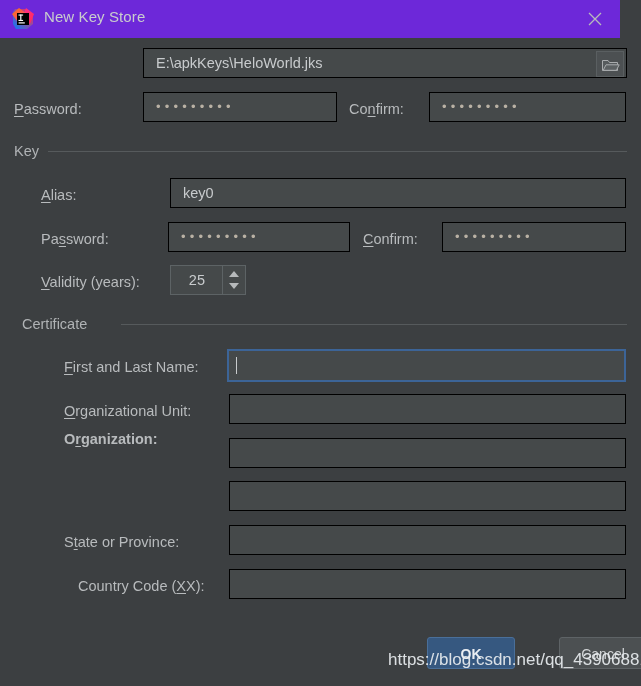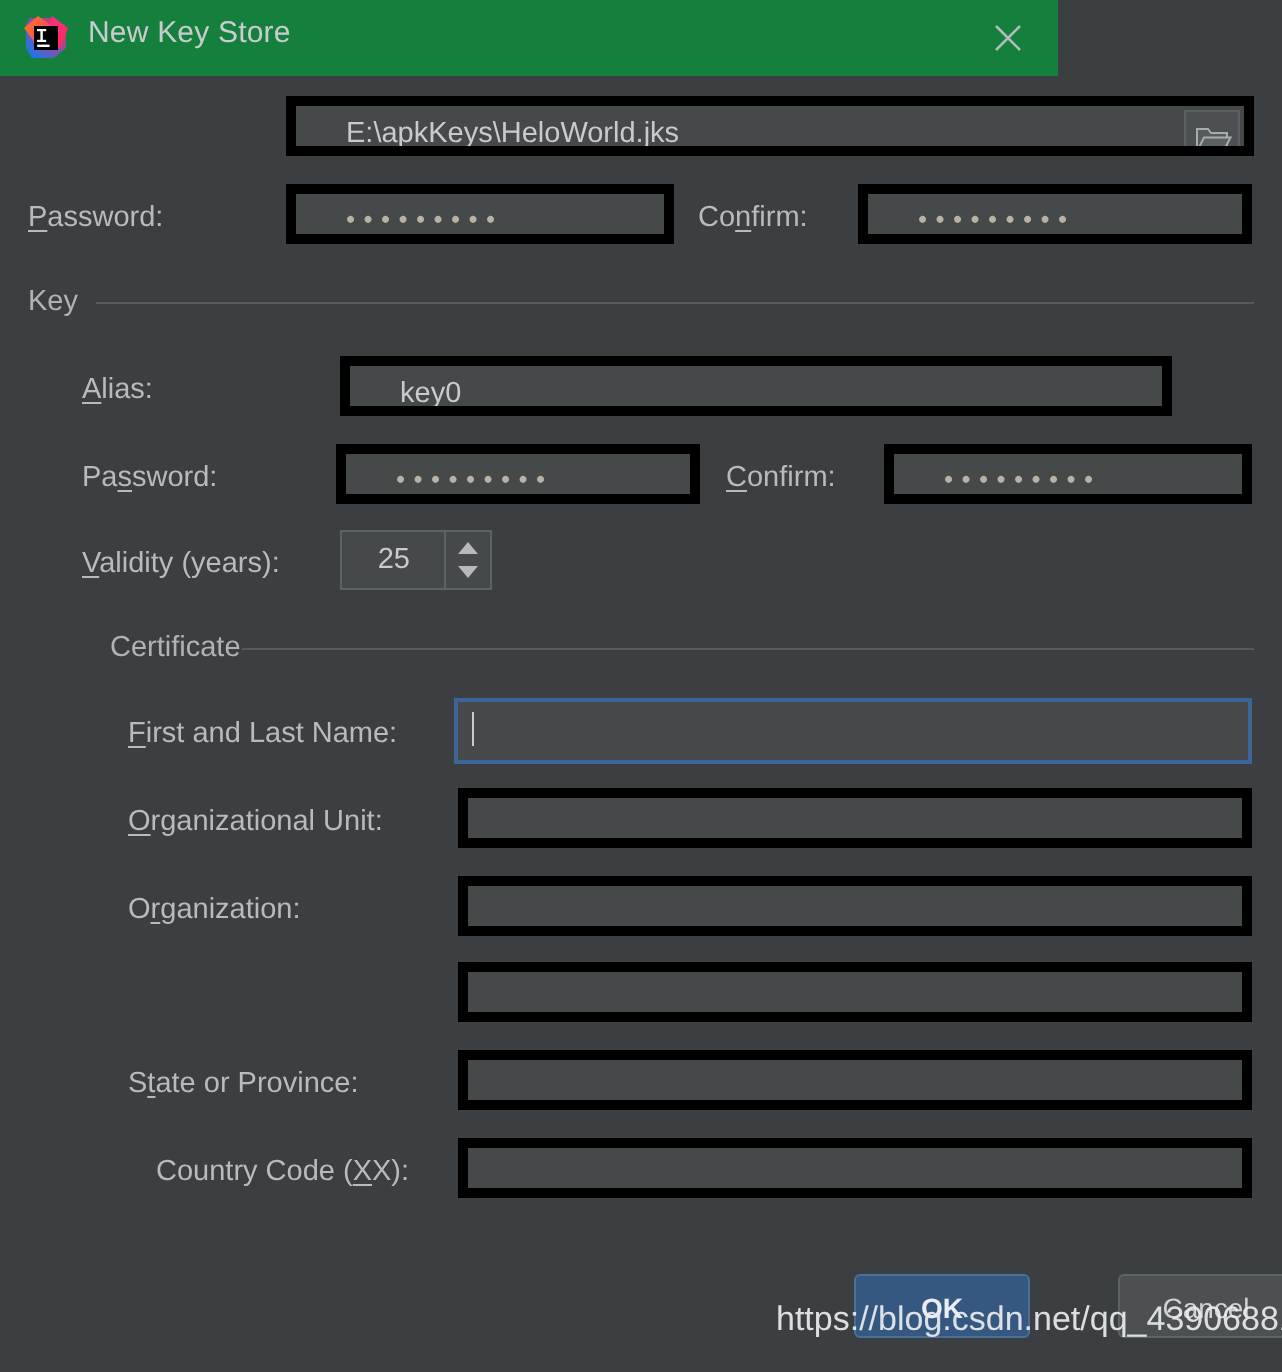--- a/index.html
+++ b/index.html
@@ -21,23 +21,23 @@
     width: 641px;
     height: 686px;
     background: #3c3f41;
     box-sizing: border-box;
   }
 
   
   #titlebar {
     position: absolute;
     left: 0; top: 0;
-    width: 529px;
+    width: 620px;
     height: 38px;
-    background: #15803d;
+    background: #6d28d9;
   }
   #app-icon {
     position: absolute;
     left: 12px; top: 8px;
     width: 22px; height: 22px;
   }
   #title-text {
     position: absolute;
     left: 44px; top: 8px;
     font-size: 15px;
@@ -60,25 +60,25 @@
     color: #b8bbbd;
     white-space: nowrap;
     line-height: 20px;
   }
   .label u { text-decoration: underline; text-underline-offset: 2px; }
 
   .field {
     position: absolute;
     box-sizing: border-box;
     background: #45494a;
-    border: 5px solid #000000;
+    border: 1px solid #000000;
     color: #c8cbcd;
     font-size: 14.5px;
     line-height: 28px;
-    padding: 0 25px;
+    padding: 0 12px;
     white-space: nowrap;
     overflow: hidden;
   }
   .field.focused {
     border: 2px solid #3c6497;
     background: #45494a;
     padding: 0 7px;
   }
   .field.empty { color: transparent; }
 
@@ -270,21 +270,21 @@
   <div class="field" style="left:429px; top:92px; width:197px; height:30px;">
     <span class="pwdots">•••••••••</span>
   </div>
 
   <span class="group-title" style="left:14px; top:143px;">Key</span>
   <div class="group-rule" style="left:48px; top:151px; width:579px;"></div>
 
   <span class="label" style="left:41px; top:185px;">
     <u>A</u>lias:
   </span>
-  <div class="field" style="left:170px; top:178px; width:416px; height:30px;">
+  <div class="field" style="left:170px; top:178px; width:456px; height:30px;">
     <span>key0</span>
   </div>
 
   <span class="label" style="left:41px; top:229px;">
     Pa<u>s</u>sword:
   </span>
   <div class="field" style="left:168px; top:222px; width:182px; height:30px;">
     <span class="pwdots">•••••••••</span>
   </div>
 
@@ -299,36 +299,36 @@
     <u>V</u>alidity (years):
   </span>
   <div id="validity-spinner">
     <div id="validity-value">25</div>
     <div id="spinner-buttons">
       <span class="spin-arrow spin-up"></span>
       <span class="spin-arrow spin-down"></span>
     </div>
   </div>
 
-  <span class="group-title" style="left:55px; top:316px;text-align:right;">Certificate</span>
+  <span class="group-title" style="left:22px; top:316px;text-align:right;">Certificate</span>
   <div class="group-rule" style="left:121px; top:324px; width:506px;"></div>
 
   <span class="label" style="left:64px; top:357px;">
     <u>F</u>irst and Last Name:
   </span>
   <div class="field focused empty" style="left:227px; top:349px; width:399px; height:33px; line-height:29px;">
     <span class="caret"></span>
   </div>
 
   <span class="label" style="left:64px; top:401px;">
     <u>O</u>rganizational Unit:
   </span>
   <div class="field empty" style="left:229px; top:394px; width:397px; height:30px;"></div>
 
-  <span class="label" style="left:64px; top:445px;">
+  <span class="label" style="left:64px; top:429px;font-weight:bold;">
     O<u>r</u>ganization:
   </span>
   <div class="field empty" style="left:229px; top:438px; width:397px; height:30px;"></div>
 
   <div class="field empty" style="left:229px; top:481px; width:397px; height:30px;"></div>
 
   <span class="label" style="left:64px; top:532px;">
     S<u>t</u>ate or Province:
   </span>
   <div class="field empty" style="left:229px; top:525px; width:397px; height:30px;"></div>

